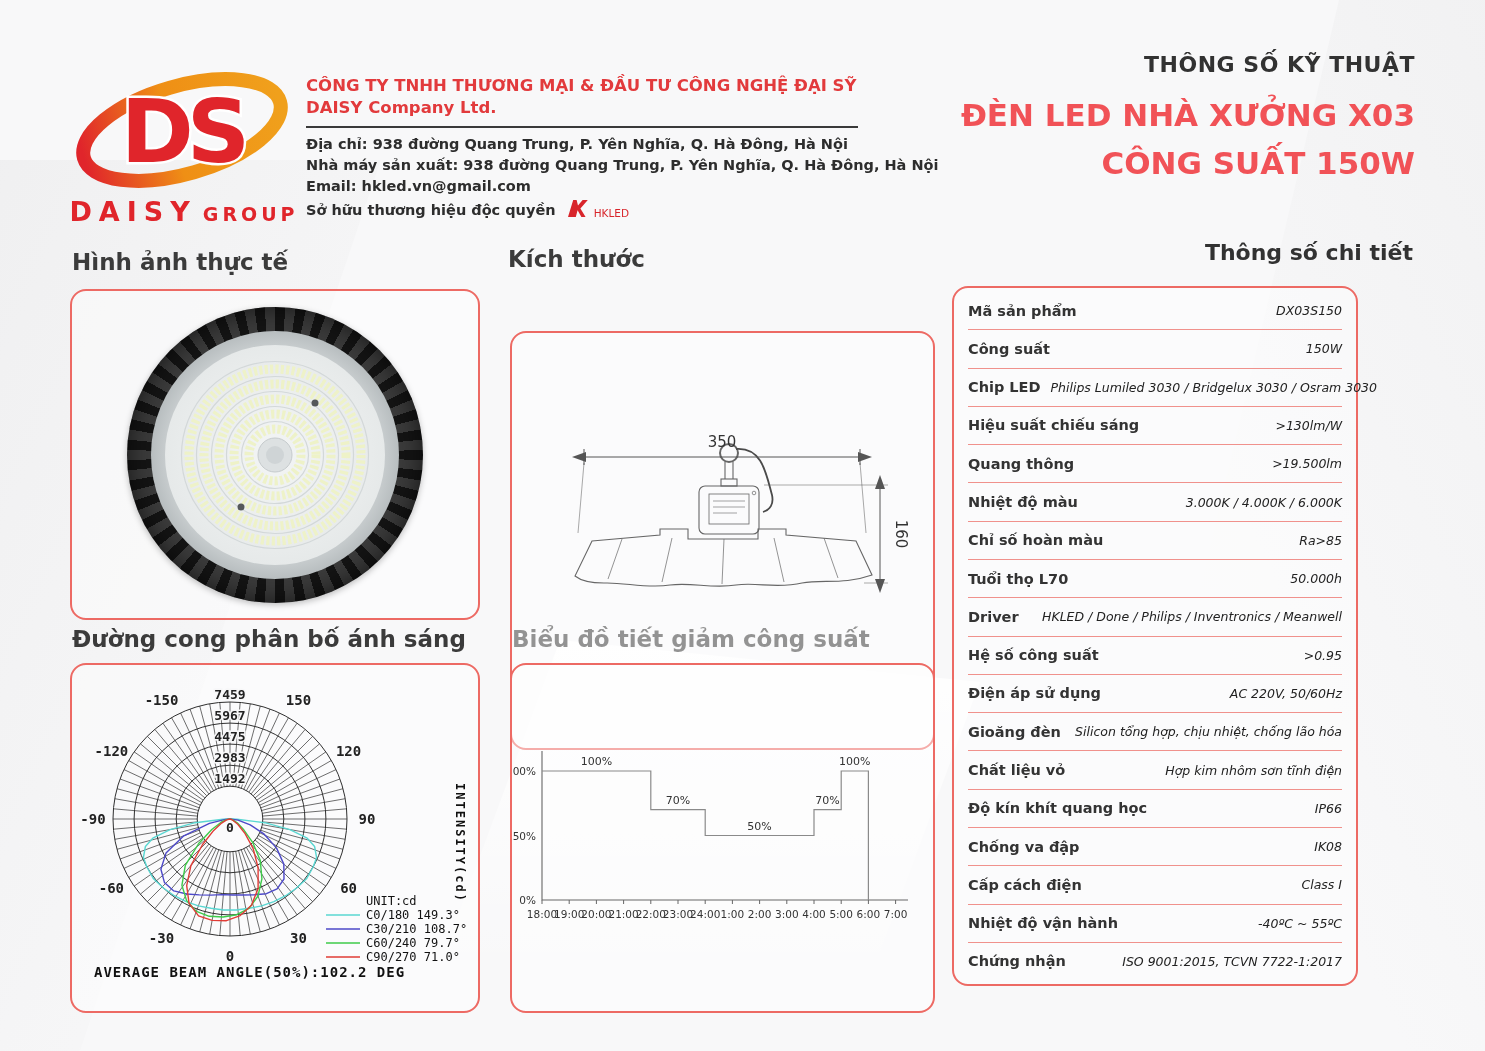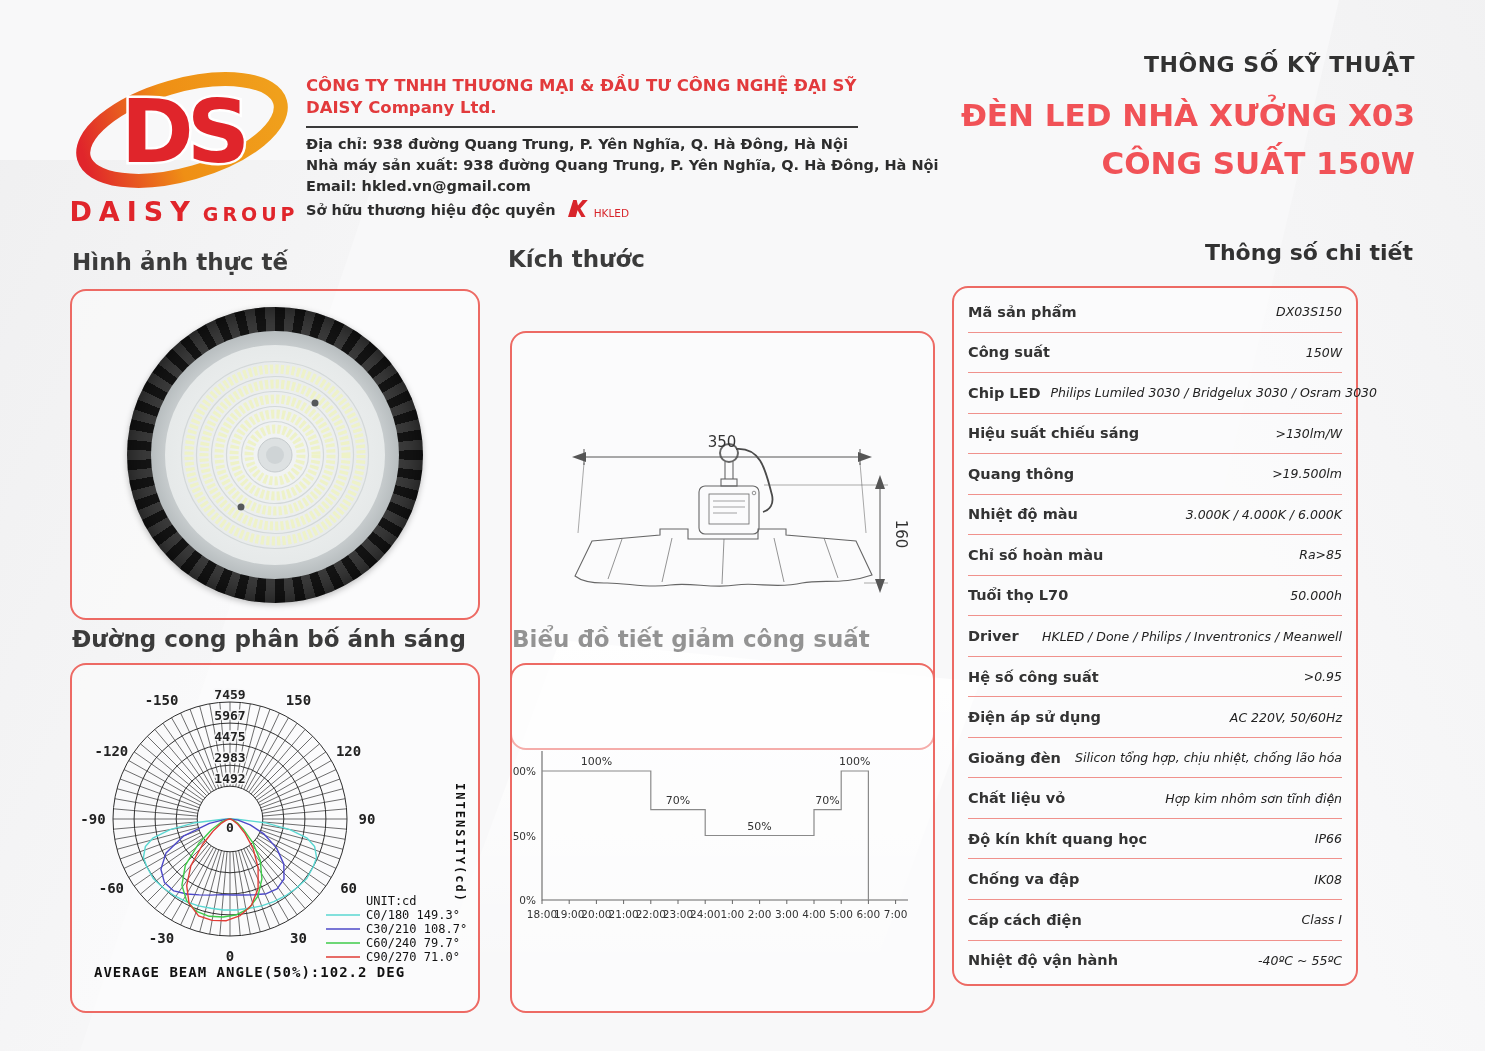--- a/index.html
+++ b/index.html
@@ -421,15 +421,19 @@
           <span class="spec-value">IK08</span>
         </div>
         <div class="spec-row">
           <span class="spec-label">Cấp cách điện</span>
           <span class="spec-value">Class I</span>
         </div>
         <div class="spec-row">
           <span class="spec-label">Nhiệt độ vận hành</span>
           <span class="spec-value">-40ºC ~ 55ºC</span>
         </div>
+        <div class="spec-row">
+          <span class="spec-label">Chứng nhận</span>
+          <span class="spec-value">ISO 9001:2015, TCVN 7722-1:2017</span>
+        </div>
       </div>
   </div>
 </div>
 
 </body></html>

